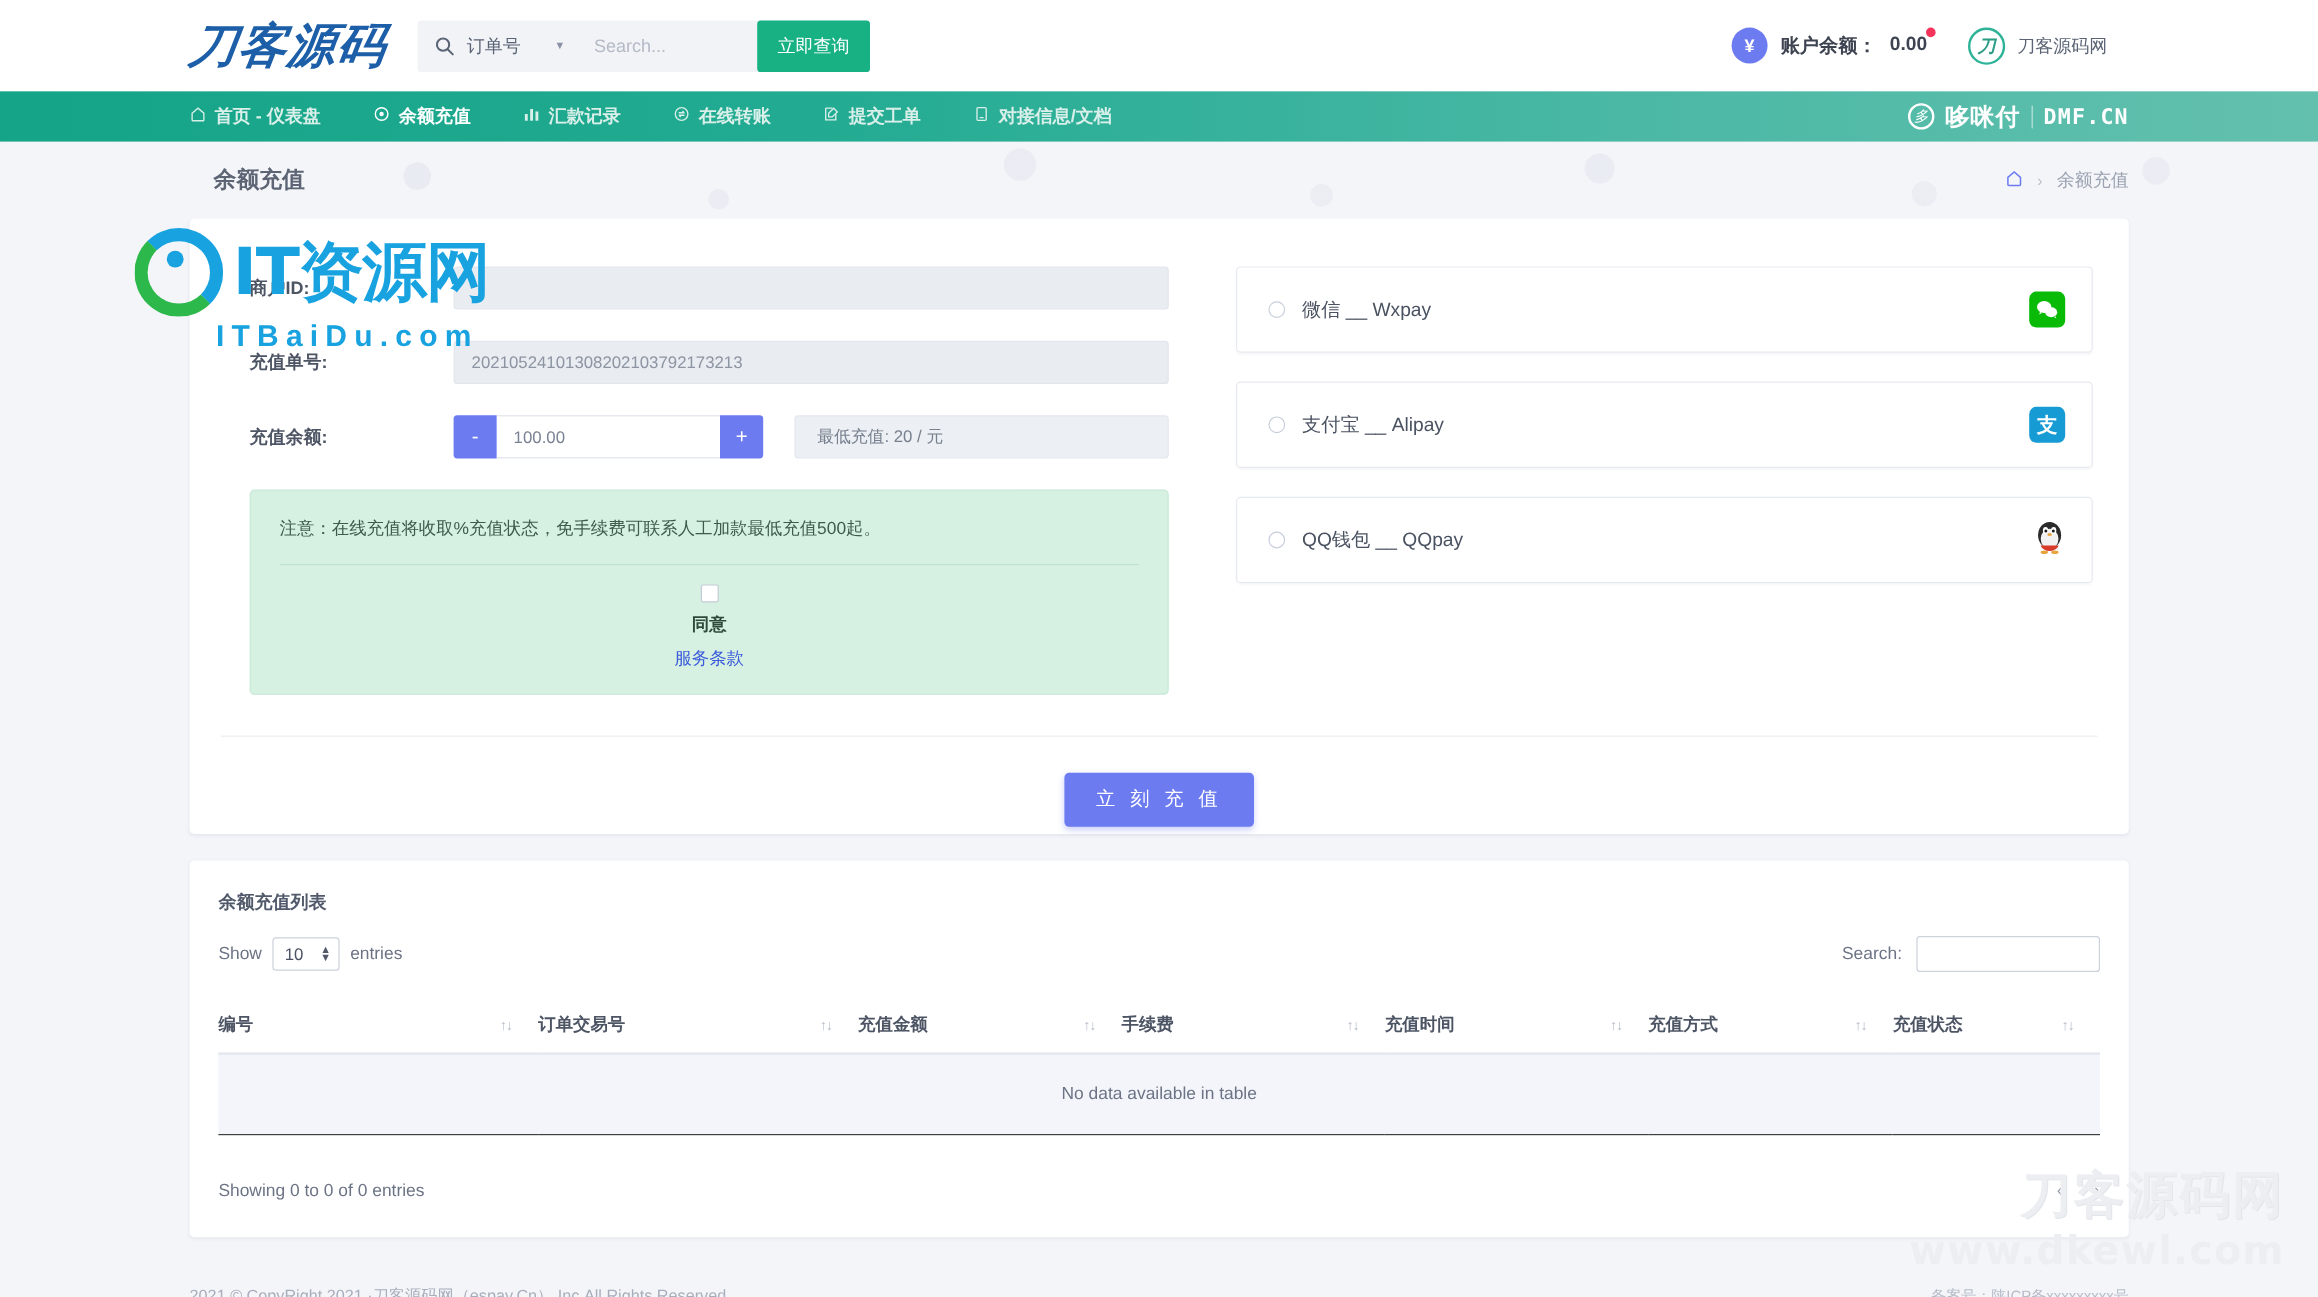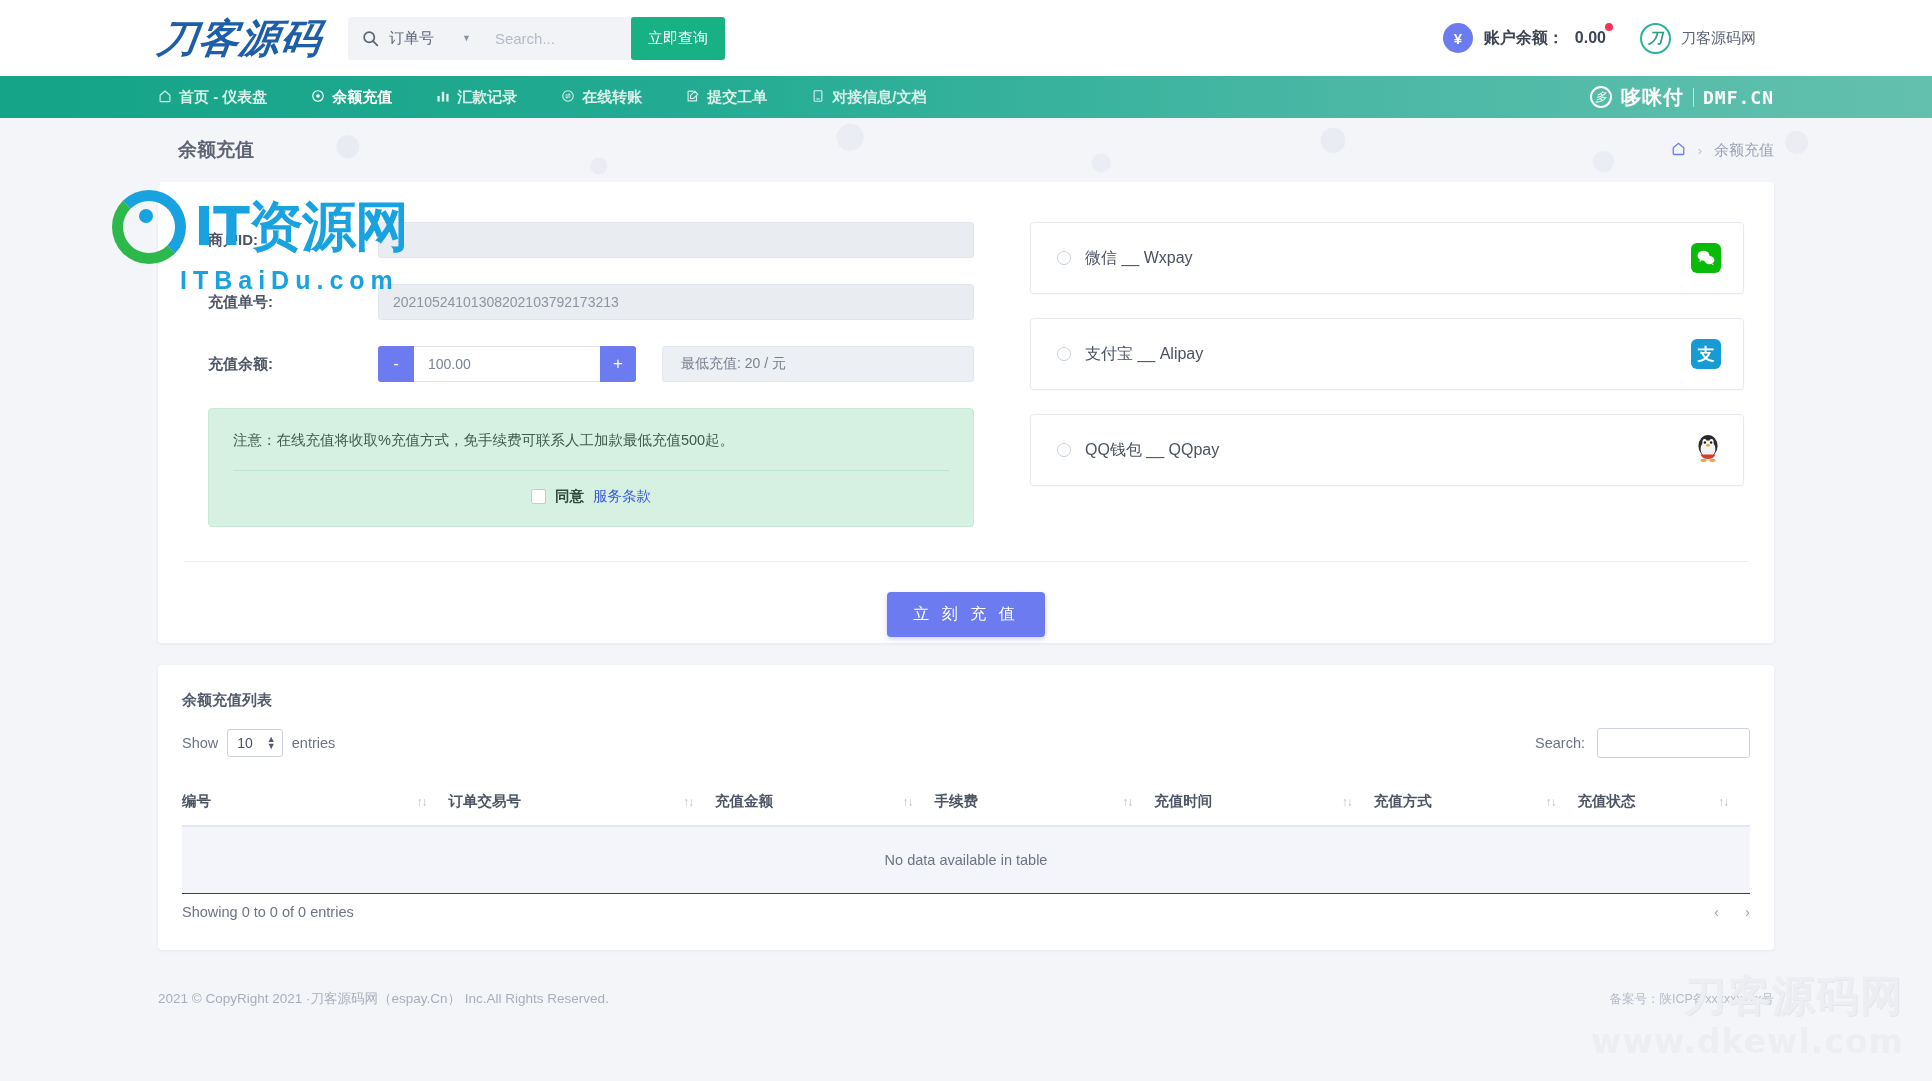--- a/index.html
+++ b/index.html
@@ -168,21 +168,21 @@
     background: #eceff3; border: 1px solid #e4e8ee; border-radius: 3px;
     display: flex; align-items: center; padding: 0 18px;
     font-size: 14px; color: #77808f;
   }
   .notice {
     margin-top: 22px; background: #d6f0e2; border: 1px solid #c6e9d6;
     border-radius: 4px; padding: 22px 24px 20px 24px;
   }
   .notice-text { font-size: 14.5px; color: #3d5c4b; }
   .notice-hr { height: 1px; background: #bfe3d1; margin: 20px 0 16px 0; }
-  .agree { display: flex; align-items: center; justify-content: center; gap: 9px; }
+  .agree { display: flex; align-items: center; justify-content: center; gap: 9px; flex-direction: column; }
   .checkbox {
     width: 15px; height: 15px; background: #fff;
     border: 1px solid #c3ccd6; border-radius: 2px; cursor: pointer;
   }
   .agree-label { font-size: 14.5px; color: #2f4a3b; font-weight: 700; }
   .agree-link { font-size: 14.5px; color: #3b5bdb; cursor: pointer; }
 
   .pay-item {
     border: 1px solid #e6e9ef; border-radius: 4px;
     height: 72px; display: flex; align-items: center;
@@ -242,21 +242,21 @@
     position: relative;
   }
   .sorticon {
     position: absolute; right: 22px; top: 50%; transform: translateY(-50%);
     color: #b9c0cc; font-size: 12px; letter-spacing: -1px;
   }
   .nodata {
     background: #f3f5fb; text-align: center; font-size: 14.5px;
     color: #6b7384; padding: 25px 0; border-bottom: 1px solid #404040;
   }
-  .tbl-foot { display: flex; align-items: center; margin-top: 9px; }
+  .tbl-foot { display: flex; align-items: center; margin-top: 38px; }
   .showing { font-size: 14.5px; color: #6b7384; }
   .pager { margin-left: auto; display: flex; align-items: center; gap: 26px; }
   .pager-btn { font-size: 15px; color: #9aa2b1; cursor: pointer; }
 
   
   .footer {
     margin-top: 26px; display: flex; align-items: center;
     padding: 0 158px; height: 46px;
   }
   .copy { font-size: 13.5px; color: #a7aebb; }
@@ -443,21 +443,21 @@
           <div class="flabel">充值余额:</div>
           <div class="stepper">
             <button class="step-btn minus">-</button>
             <div class="step-val">100.00</div>
             <button class="step-btn plus">+</button>
           </div>
           <div class="minnote">最低充值: 20 / 元</div>
         </div>
 
         <div class="notice">
-          <div class="notice-text">注意：在线充值将收取%充值方式，免手续费可联系人工加款最低充值500起。</div>
+          <div class="notice-text">注意：在线充值将收取%充值状态，免手续费可联系人工加款最低充值500起。</div>
           <div class="notice-hr"></div>
           <div class="agree">
             <span class="checkbox"></span>
             <span class="agree-label">同意</span>
             <span class="agree-link">服务条款</span>
           </div>
         </div>
       </div>
 
       <div class="pay-col">

